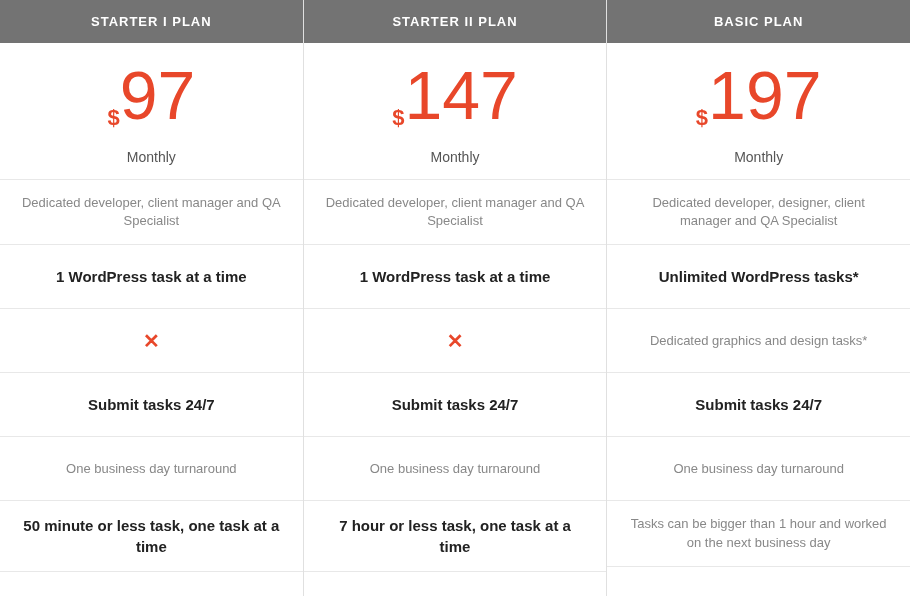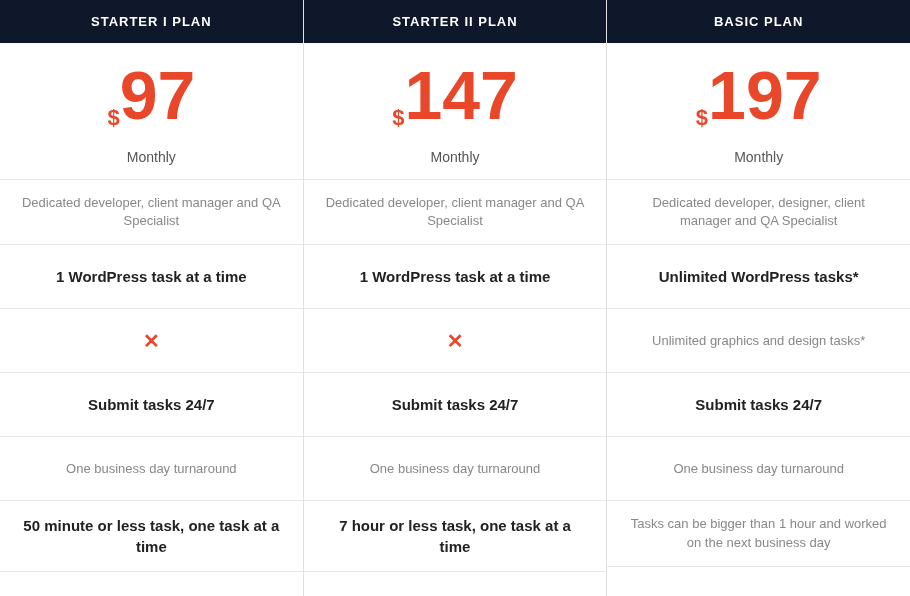--- a/index.html
+++ b/index.html
@@ -21,21 +21,21 @@
     .plan-col {
       flex: 1;
       border-right: 1px solid #e0e0e0;
       display: flex;
       flex-direction: column;
     }
     .plan-col:last-child {
       border-right: none;
     }
     .plan-header {
-      background: #0f172a;
+      background: #737373;
       color: #fff;
       text-align: center;
       padding: 14px 0;
       font-size: 13px;
       font-weight: 700;
       letter-spacing: 1px;
       text-transform: uppercase;
     }
     .plan-row {
       border-bottom: 1px solid #e8e8e8;
@@ -54,21 +54,21 @@
     .price-dollar {
       color: #e8472a;
       font-size: 22px;
       font-weight: 700;
       vertical-align: super;
       line-height: 1;
     }
     .price-number {
       color: #e8472a;
       font-size: 68px;
-      font-weight: 700;
+      font-weight: 400;
       line-height: 1;
     }
     .price-period {
       color: #555;
       font-size: 14px;
       margin-top: 20px;
     }
     .price-line {
       display: flex;
       align-items: flex-end;
@@ -166,21 +166,21 @@
         </div>
         <div class="price-period">Monthly</div>
       </div>
       <div class="plan-row">
         <span class="row-text-light">Dedicated developer, designer, client manager and QA Specialist</span>
       </div>
       <div class="plan-row">
         <span class="row-text-bold">Unlimited WordPress tasks*</span>
       </div>
       <div class="plan-row">
-        <span class="row-text-light">Unlimited graphics and design tasks*</span>
+        <span class="row-text-light">Dedicated graphics and design tasks*</span>
       </div>
       <div class="plan-row">
         <span class="row-text-bold">Submit tasks 24/7</span>
       </div>
       <div class="plan-row">
         <span class="row-text-light">One business day turnaround</span>
       </div>
       <div class="plan-row">
         <span class="row-text-light">Tasks can be bigger than 1 hour and worked on the next business day</span>
       </div>

